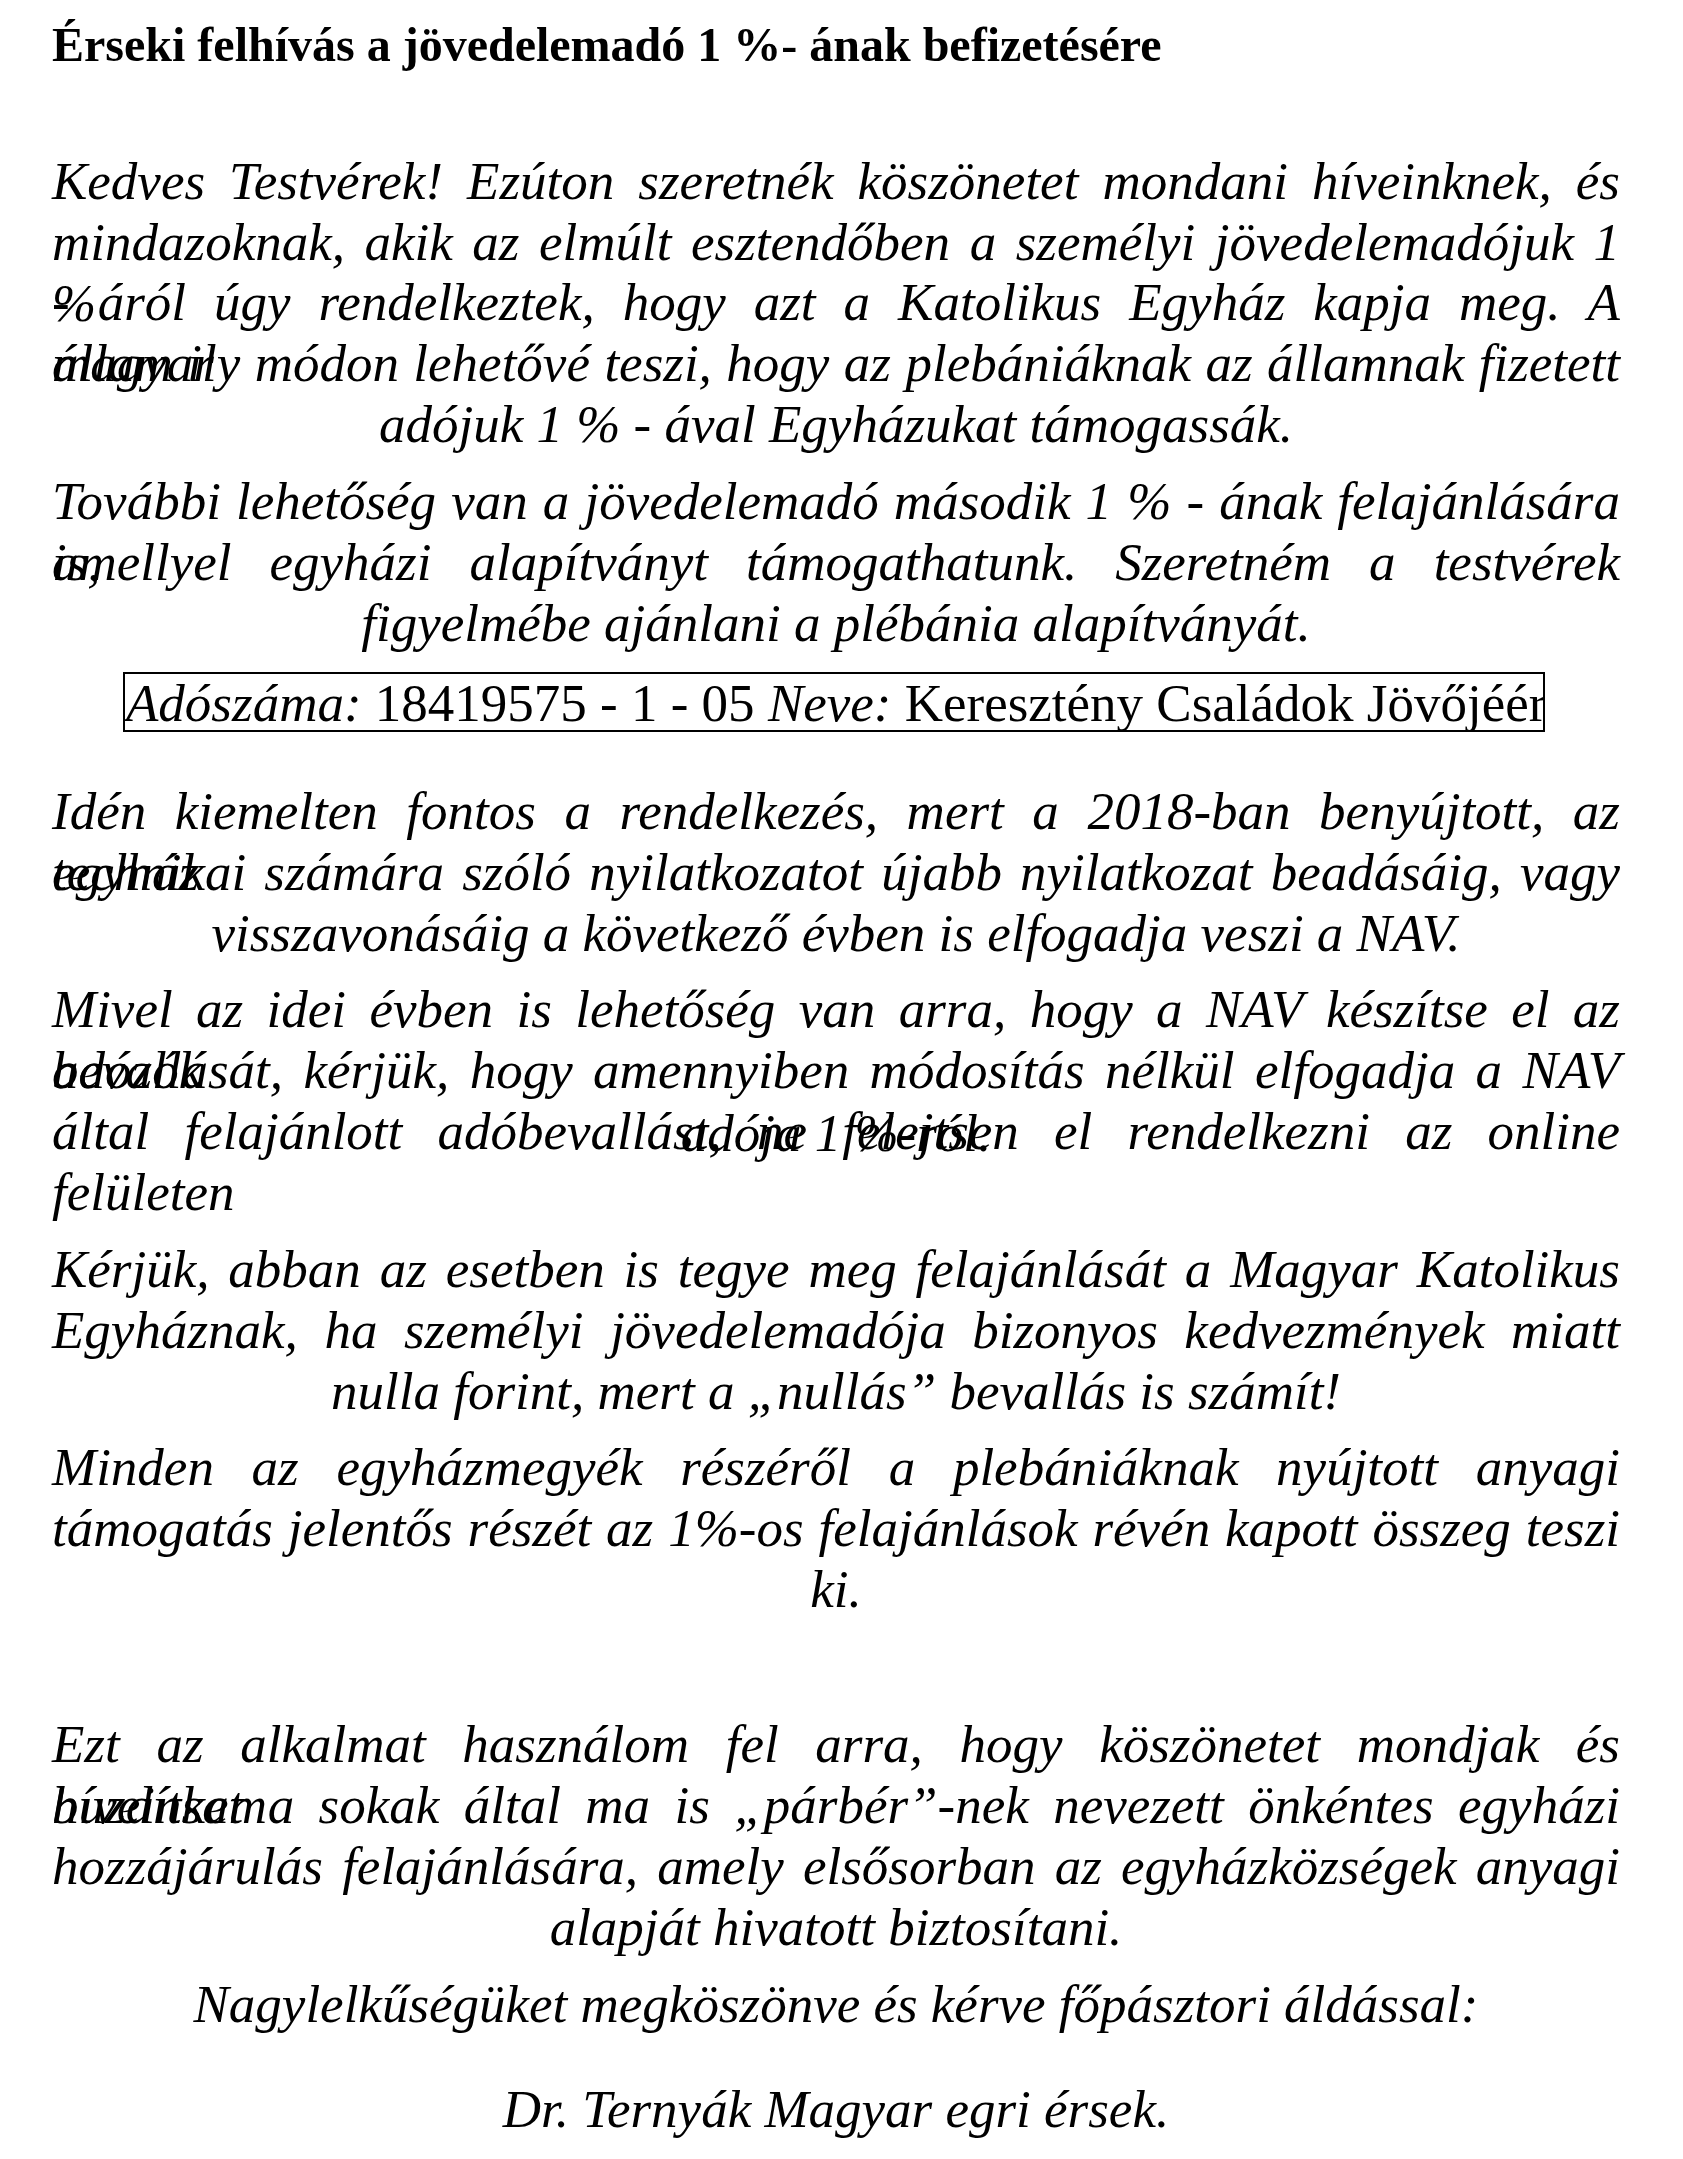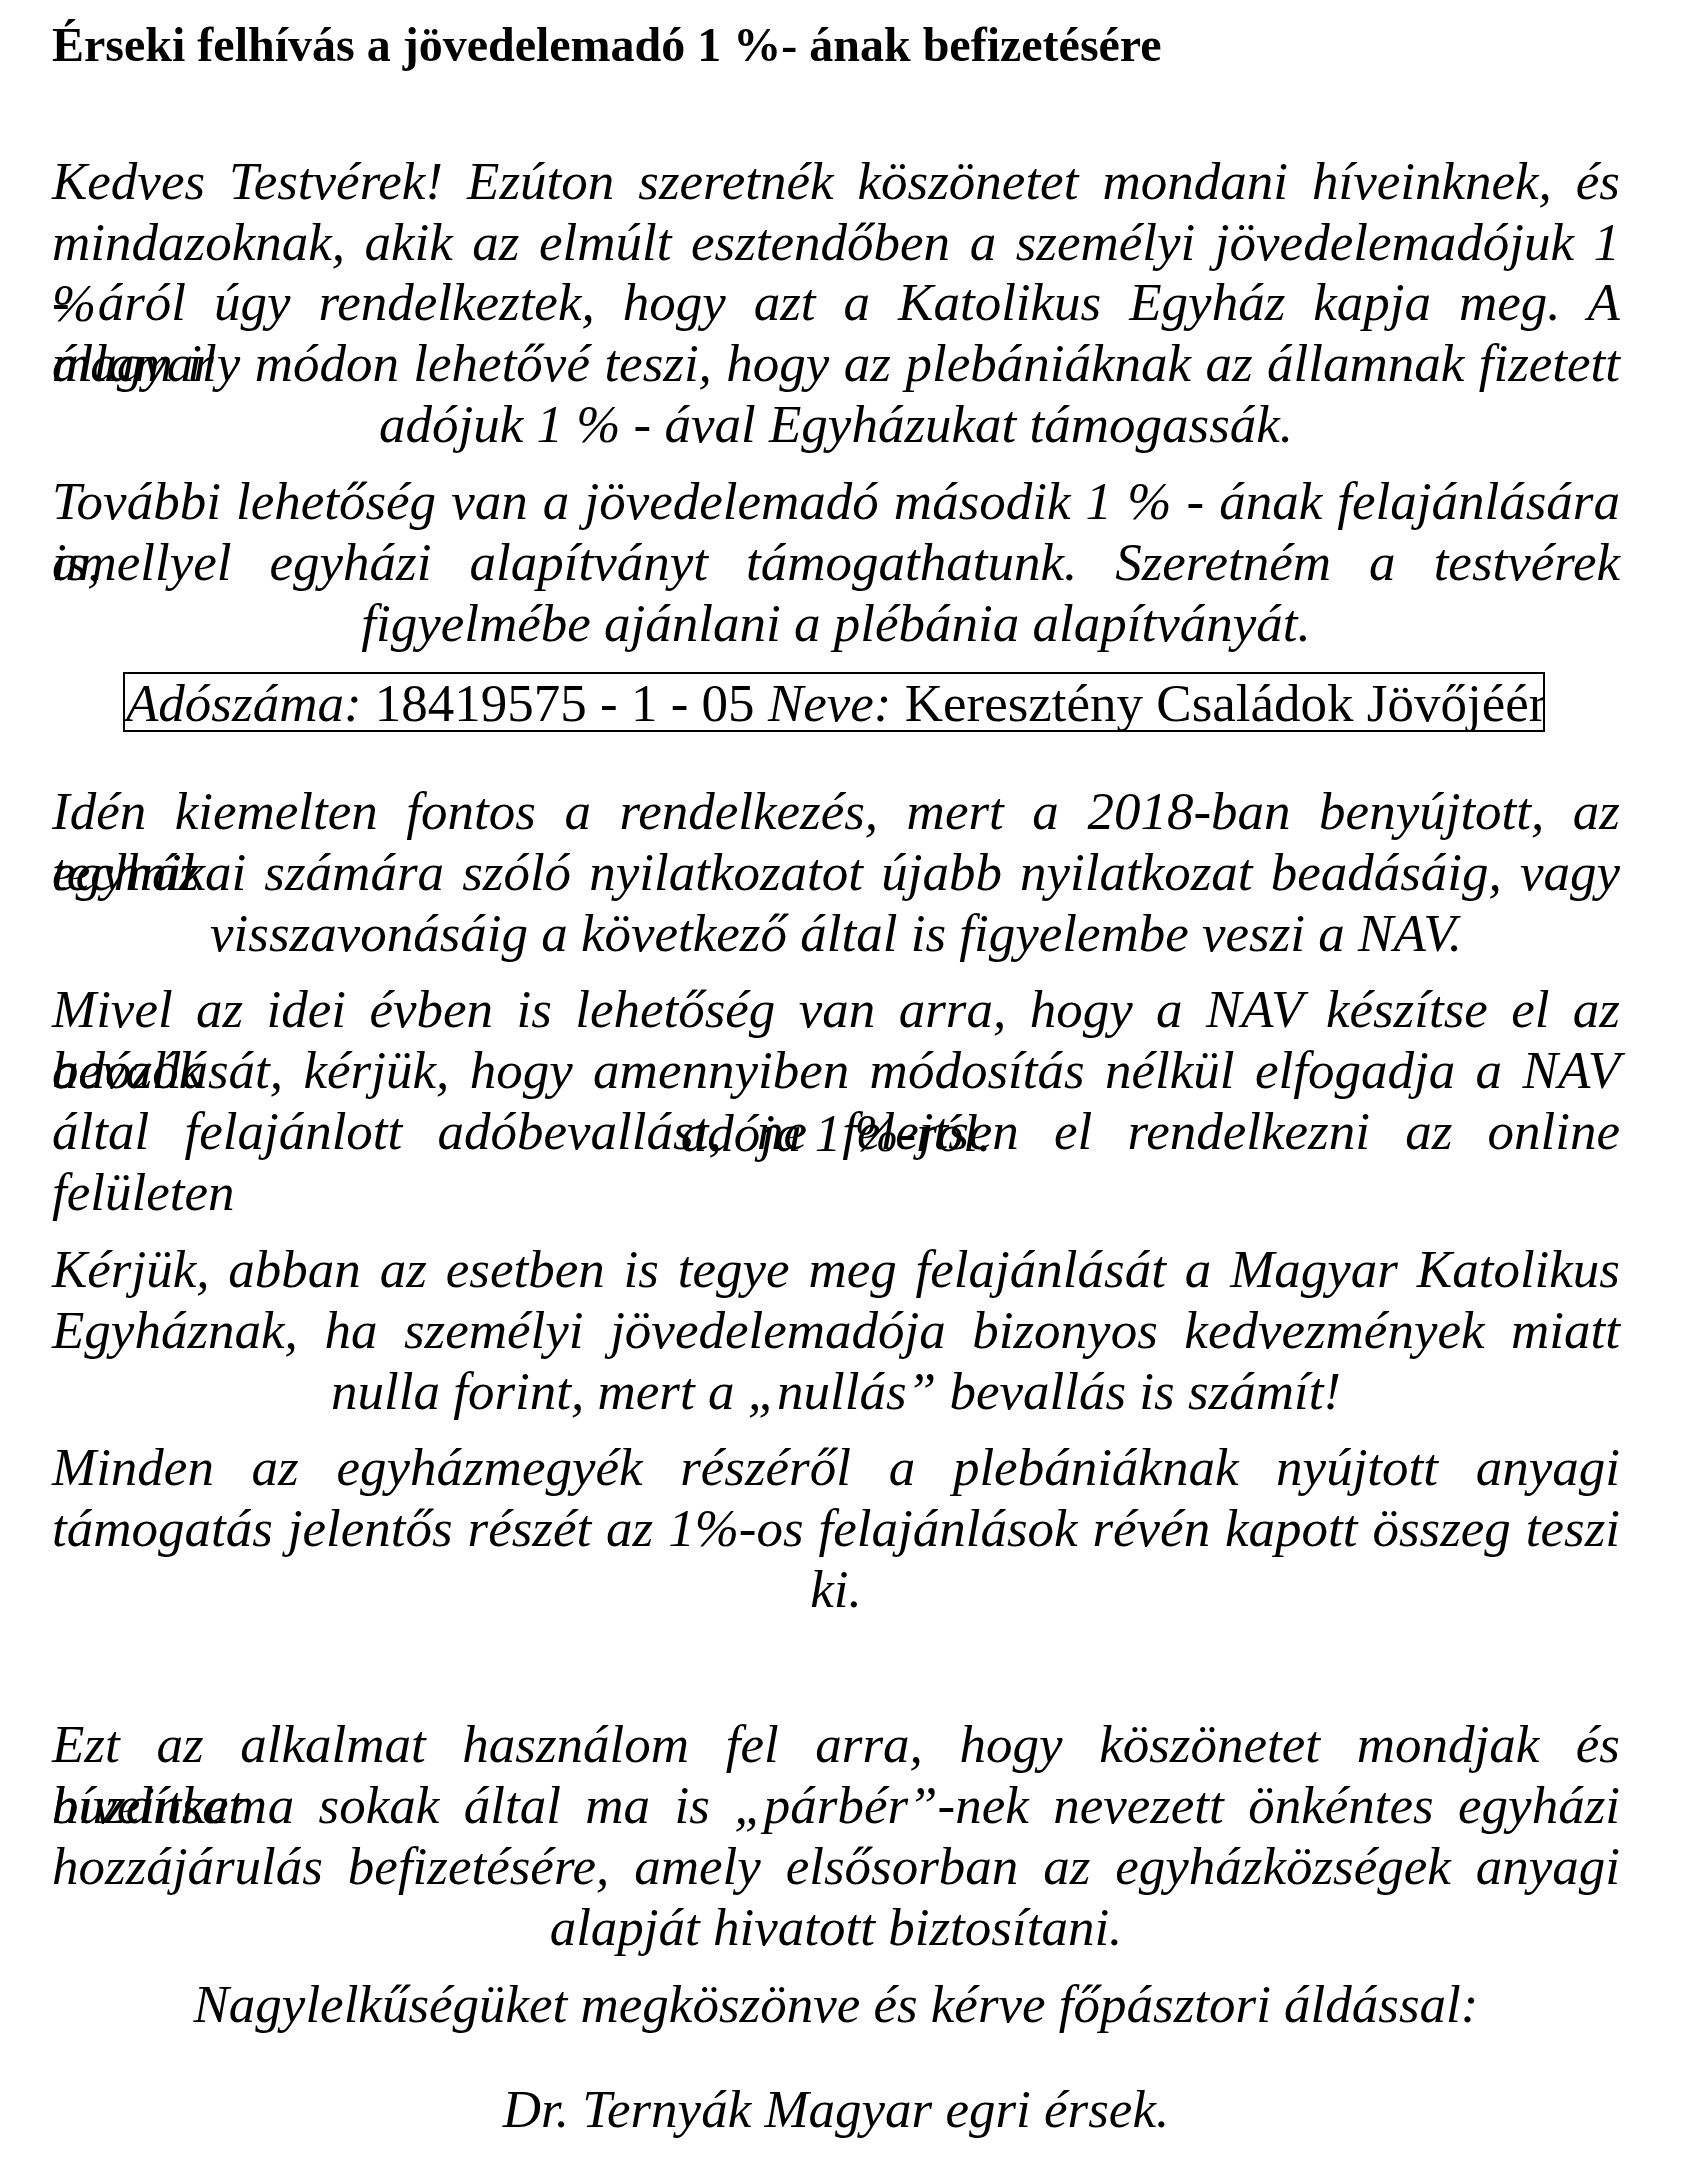--- a/index.html
+++ b/index.html
@@ -36,21 +36,21 @@
     <div class="line j" style="top:471px">További lehetőség van a jövedelemadó második 1 % - ának felajánlására is,</div>
     <div class="line j" style="top:532px">amellyel egyházi alapítványt támogathatunk. Szeretném a testvérek</div>
     <div class="line l" style="top:593px">figyelmébe ajánlani a plébánia alapítványát.</div>
   </div>
 
   <div class="box"><i>Adószáma:</i><span> 18419575 - 1 - 05 </span><i>Neve:</i><span> Keresztény Családok Jövőjéért</span></div>
 
   <div>
     <div class="line j" style="top:781px">Idén kiemelten fontos a rendelkezés, mert a 2018-ban benyújtott, az egyház</div>
     <div class="line j" style="top:842px">technikai számára szóló nyilatkozatot újabb nyilatkozat beadásáig, vagy</div>
-    <div class="line l" style="top:903px">visszavonásáig a következő által is figyelembe veszi a NAV.</div>
+    <div class="line l" style="top:903px">visszavonásáig a következő évben is elfogadja veszi a NAV.</div>
   </div>
 
   <div>
     <div class="line j" style="top:979px">Mivel az idei évben is lehetőség van arra, hogy a NAV készítse el az adózók</div>
     <div class="line j" style="top:1040px">bevallását, kérjük, hogy amennyiben módosítás nélkül elfogadja a NAV</div>
     <div class="line j" style="top:1101px">által felajánlott adóbevallást, ne felejtsen el rendelkezni az online felületen</div>
     <div class="line l" style="top:1103px">adója 1 %-ról.</div>
   </div>
 
   <div>
@@ -61,21 +61,21 @@
 
   <div>
     <div class="line j" style="top:1437px">Minden az egyházmegyék részéről a plebániáknak nyújtott anyagi</div>
     <div class="line j" style="top:1498px">támogatás jelentős részét az 1%-os felajánlások révén kapott összeg teszi</div>
     <div class="line l" style="top:1559px">ki.</div>
   </div>
 
   <div>
     <div class="line j" style="top:1714px">Ezt az alkalmat használom fel arra, hogy köszönetet mondjak és buzdítsam</div>
     <div class="line j" style="top:1775px">híveinket a sokak által ma is „párbér”-nek nevezett önkéntes egyházi</div>
-    <div class="line j" style="top:1836px">hozzájárulás befizetésére, amely elsősorban az egyházközségek anyagi</div>
+    <div class="line j" style="top:1836px">hozzájárulás felajánlására, amely elsősorban az egyházközségek anyagi</div>
     <div class="line l" style="top:1897px">alapját hivatott biztosítani.</div>
   </div>
 
   <div class="line l" style="top:1974px">Nagylelkűségüket megköszönve és kérve főpásztori áldással:</div>
 
   <div class="line l" style="top:2079px">Dr. Ternyák Magyar egri érsek.</div>
 
 </div>
 
 </body></html>

